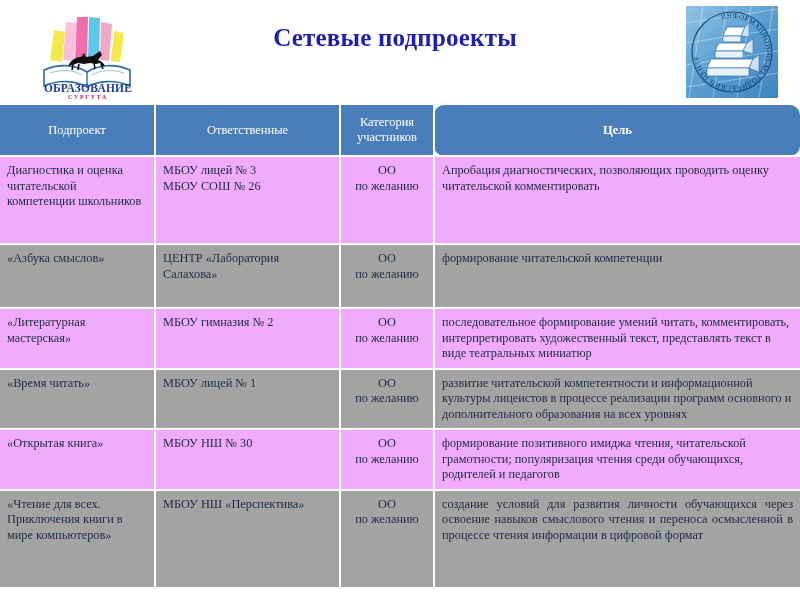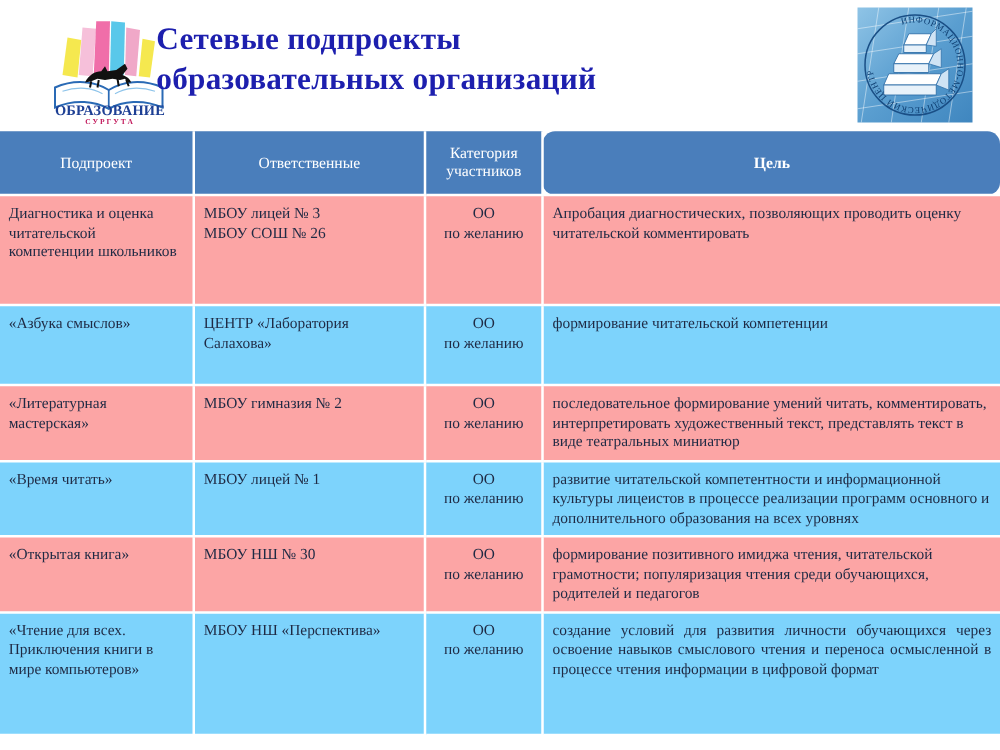--- a/index.html
+++ b/index.html
@@ -22,23 +22,23 @@
 
   
   .header {
     position: relative;
     height: 105px;
     width: 800px;
   }
   .title-block {
     position: absolute;
     left: 125px;
-    top: 16px;
+    top: 22px;
     width: 540px;
-    text-align: left;
+    text-align: center;
   }
   .title-line {
     display: block;
     color: #1d1fae;
     font-family: "Liberation Serif", serif;
     font-weight: bold;
     font-size: 25px;
     line-height: 32px;
     letter-spacing: 0.2px;
     white-space: nowrap;
@@ -103,22 +103,22 @@
     font-size: 12.3px;
     line-height: 15.5px;
     color: #1f2a44;
     vertical-align: top;
     padding: 6px 7px 6px 7px;
     border-right: 2px solid #ffffff;
     border-bottom: 2px solid #ffffff;
   }
   tbody td:last-child { border-right: none; }
 
-  tbody tr.row-a td { background: #fca5a5; }
-  tbody tr.row-b td { background: #7dd3fc; }
+  tbody tr.row-a td { background: #f0abfc; }
+  tbody tr.row-b td { background: #a3a3a3; }
 
   td.col-cat {
     text-align: center;
   }
   td.col-goal {
     text-align: left;
   }
   td.col-goal.justify {
     text-align: justify;
     text-justify: inter-word;
@@ -153,21 +153,20 @@
                    C69,53 72,55 73,58 L70,58 L68,55 L64,56 L58,55 L52,56 L46,55 L41,57 Z" fill="#111111"></path>
           <path d="M41,57 L40,62 M47,56 L46,62 M62,55 L63,61 M69,56 L71,61" stroke="#111111" stroke-width="1.6"></path>
         </g>
         <text x="56" y="84" text-anchor="middle" font-family="Liberation Serif, serif" font-size="11.5" font-weight="bold" fill="#1d3f94" letter-spacing="0.2">ОБРАЗОВАНИЕ</text>
         <text x="56" y="91" text-anchor="middle" font-family="Liberation Serif, serif" font-size="6" font-weight="bold" fill="#c2185b" letter-spacing="1.6">СУРГУТА</text>
       </svg>
     </div>
 
     <div class="title-block">
       <span class="title-line">Сетевые подпроекты</span>
-      <span class="title-line">образовательных организаций</span>
     </div>
 
     <div class="logo-right">
       <svg width="98" height="98" viewBox="0 0 98 98" xmlns="http://www.w3.org/2000/svg">
         <defs>
           <linearGradient id="imcBg" x1="0" y1="0" x2="1" y2="1">
             <stop offset="0%" stop-color="#8fc4e6"></stop>
             <stop offset="50%" stop-color="#5a9ed0"></stop>
             <stop offset="100%" stop-color="#3f86bf"></stop>
           </linearGradient>

